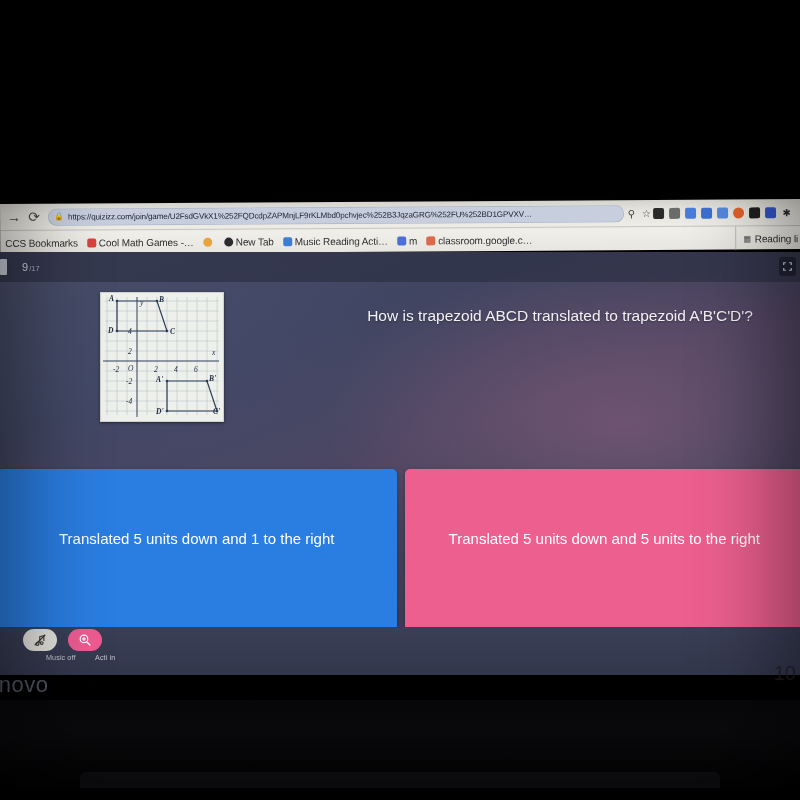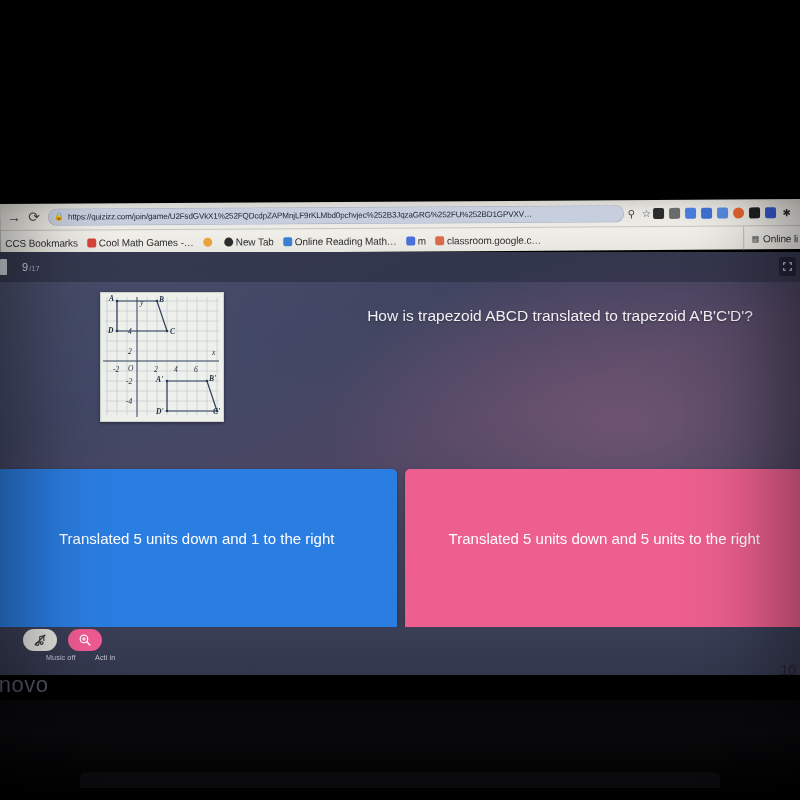--- a/index.html
+++ b/index.html
@@ -92,21 +92,21 @@
      justify-content:center;}
   .toolbtn .cap{font-size:7.2px;color:#c3c6d2;letter-spacing:.1px;margin-left:41px;}
   #music-btn{left:5px;}
   #music-btn .pill{background:#e3e2dd;}
   #zoom-btn{left:54px;}
   #zoom-btn .pill{background:#ef5b92;}
 
   
   #lenovo{position:absolute;left:-14px;top:672px;font-size:22px;color:#6e7386;
      letter-spacing:.5px;opacity:.72;font-family:"Liberation Sans",sans-serif;}
-  #corner-num{position:absolute;right:4px;top:662px;font-size:14px;color:#2a1c24;
+  #corner-num{position:absolute;right:4px;top:662px;font-size:20px;color:#2a1c24;
      opacity:.85;}
   #keyboard{position:absolute;left:0;top:700px;width:800px;height:100px;
      background:linear-gradient(180deg,#08070a 0%,#0a0a0d 30%,#000 100%);}
   #kb-lip{position:absolute;left:80px;top:772px;width:640px;height:16px;
      border-radius:6px 6px 0 0;background:#111015;opacity:.85;}
 
   .vig{position:absolute;inset:0;pointer-events:none;
      box-shadow:inset 0 0 90px 18px rgba(0,0,0,.45);}
 </style>
 </head>
@@ -156,34 +156,34 @@
       <div class="bm">
         <span class="bm-ico" style="background:#e8a33d;border-radius:50%"></span>
         <span class="bm-label"></span>
       </div>
       <div class="bm">
         <span class="bm-ico" style="background:#2c2c2e;border-radius:50%"></span>
         <span class="bm-label">New Tab</span>
       </div>
       <div class="bm">
         <span class="bm-ico" style="background:#3b7fd4"></span>
-        <span class="bm-label">Online Reading Math…</span>
+        <span class="bm-label">Music Reading Acti…</span>
       </div>
       <div class="bm">
         <span class="bm-ico" style="background:#4a6fd8"></span>
         <span class="bm-label">m</span>
       </div>
       <div class="bm">
         <span class="bm-ico" style="background:#d96a4a"></span>
         <span class="bm-label">classroom.google.c…</span>
       </div>
 
       <div id="reading-list">
         <span class="bm-ico">▦</span>
-        <span class="bm-label">Online li</span>
+        <span class="bm-label">Reading li</span>
       </div>
     </div>
   </div>
 
   <div id="app">
 
     <div id="app-topbar">
       <div id="prog-stub"></div>
       <div id="qcount">
         <span class="big">9</span>

